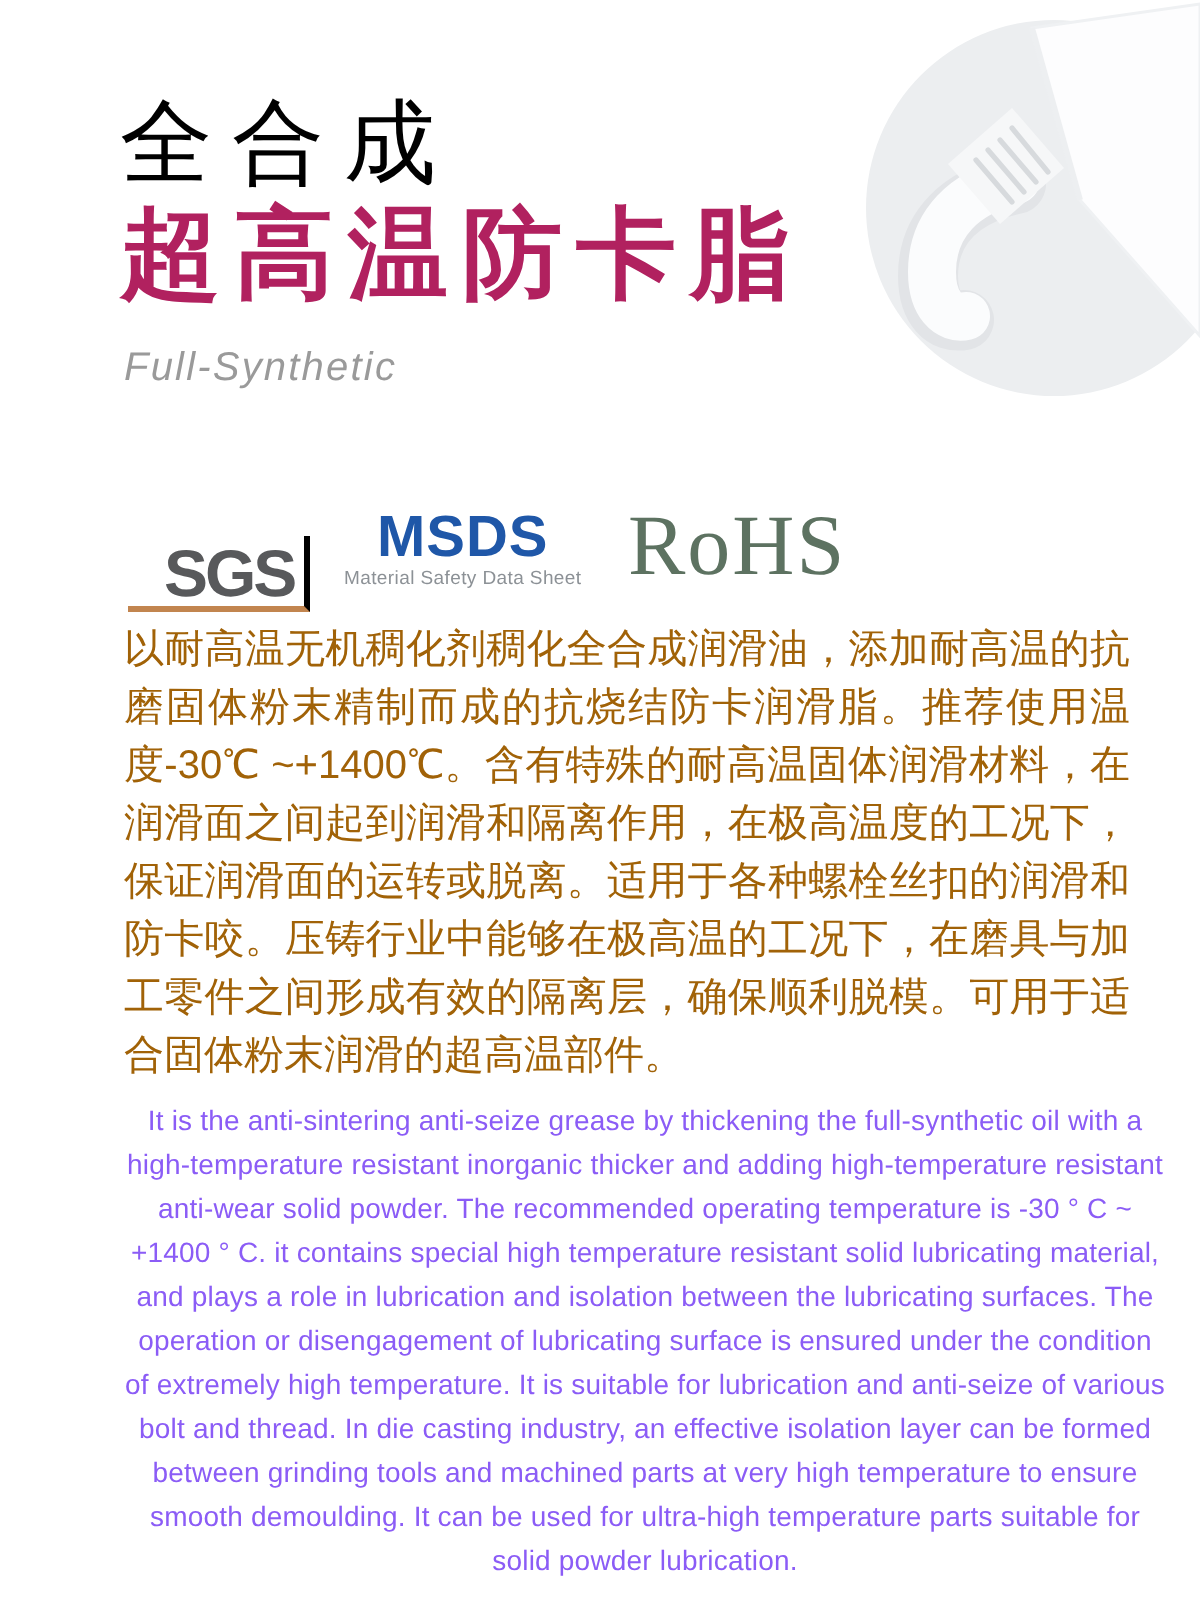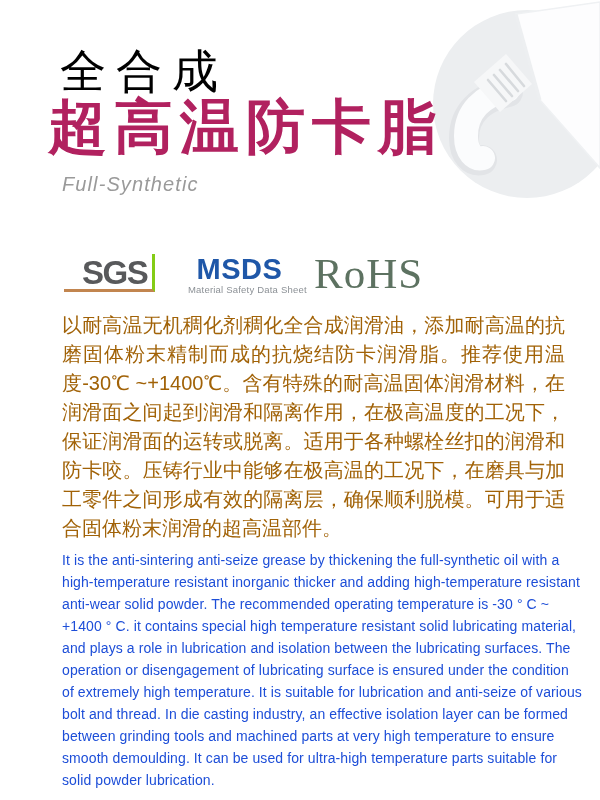--- a/index.html
+++ b/index.html
@@ -11,65 +11,65 @@
     font-family:"Liberation Sans",sans-serif;
   }
   .hero-art{position:absolute;top:0;right:0;width:180px;height:215px;}
 
   .title-cn-black{
     position:absolute;left:60px;top:46px;
     font-size:46px;line-height:50px;font-weight:500;
     color:#000000;letter-spacing:10px;white-space:nowrap;margin:0;
   }
   .title-cn-magenta{
-    position:absolute;left:48px;top:100px;
-    font-size:59px;line-height:54px;font-weight:700;
+    position:absolute;left:60px;top:100px;
+    font-size:50px;line-height:54px;font-weight:700;
     color:#b1215f;letter-spacing:7px;white-space:nowrap;margin:0;
   }
   .subtitle{
     position:absolute;left:62px;top:170px;
     font-size:20px;line-height:28px;font-style:italic;
     color:#9a9a9a;letter-spacing:1.1px;margin:0;text-align:right;
   }
 
   .logo-sgs{
-    position:absolute;left:64px;top:254px;
+    position:absolute;left:64px;top:268px;
     padding:2px 5px 0 18px;
     border-bottom:3px solid #c2854f;
-    border-right:3px solid #84cc16;
+    border-right:3px solid #000000;
   }
   .logo-sgs .sgs-txt{
     font-size:33px;line-height:33px;font-weight:700;
     color:#58595b;letter-spacing:-1.5px;
   }
   .logo-msds{position:absolute;left:172px;top:256px;text-align:center;}
   .msds-txt{
     font-size:29px;line-height:27px;font-weight:800;
     color:#1f57a8;letter-spacing:0.5px;
   }
   .msds-cap{
     font-size:9.5px;line-height:11px;color:#8c9196;
-    letter-spacing:0.2px;margin-top:1px;white-space:nowrap;margin-left:16px;
+    letter-spacing:0.2px;margin-top:1px;white-space:nowrap;
   }
   .logo-rohs{
     position:absolute;left:314px;top:252px;
     font-family:"Liberation Serif",serif;
     font-size:43px;line-height:43px;font-weight:400;
     color:#5d7261;letter-spacing:1px;
   }
 
   .desc-cn{
     position:absolute;left:62px;top:311px;width:503px;
     font-size:20px;line-height:29px;color:#a16207;
     text-align:justify;margin:0;
   }
   .desc-en{
     position:absolute;left:62px;top:549px;width:521px;
-    font-size:14px;line-height:22px;color:#1d4ed8;
-    letter-spacing:0.1px;text-align:left;margin:0;
+    font-size:14px;line-height:22px;color:#8b5cf6;
+    letter-spacing:0.1px;text-align:center;margin:0;
   }
 </style>
 </head>
 <body>
 
 <div class="page">
 
   <div class="hero-art">
     <svg width="180" height="215" viewBox="0 0 180 215" xmlns="http://www.w3.org/2000/svg">
       <circle cx="107" cy="104" r="94" fill="#eceef0"></circle>

